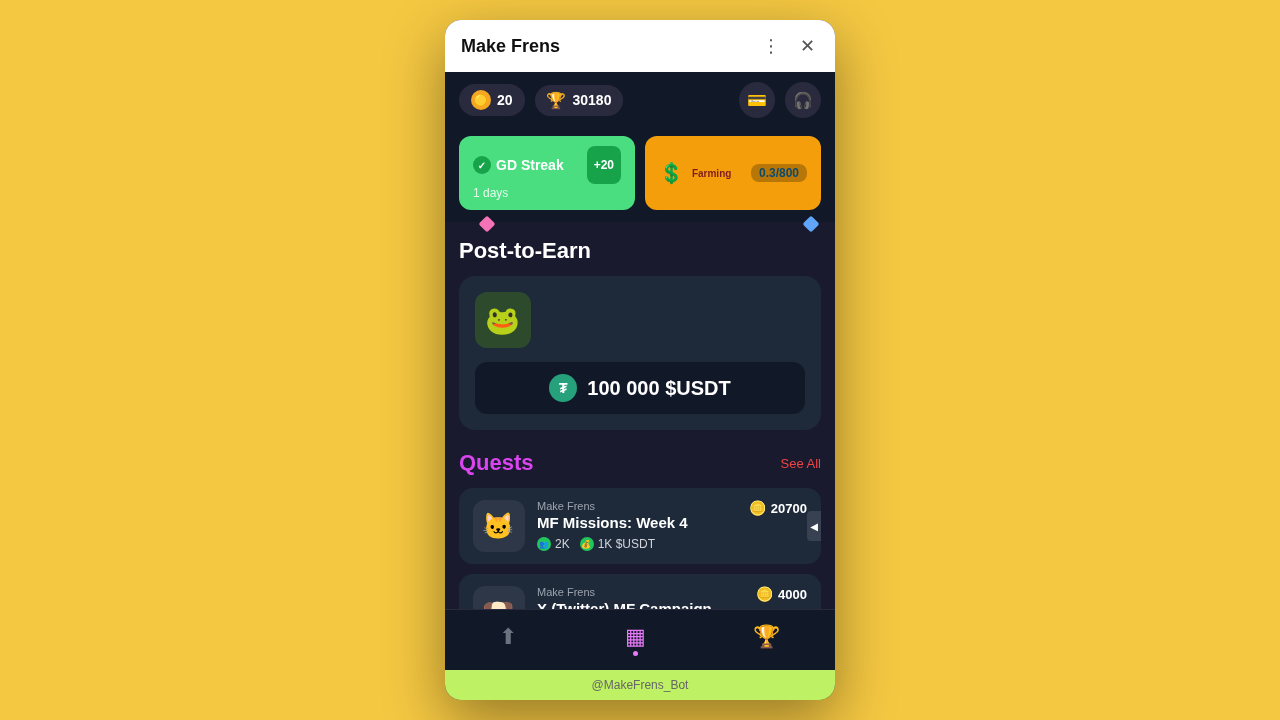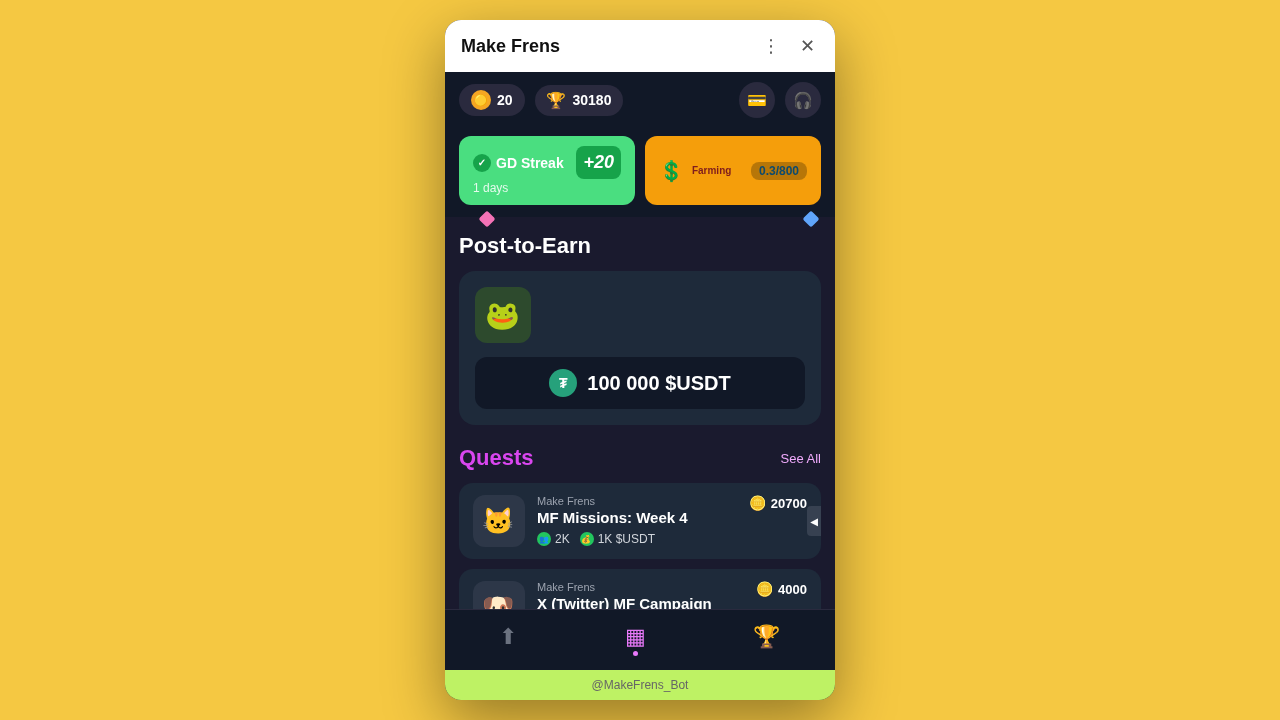--- a/index.html
+++ b/index.html
@@ -141,25 +141,24 @@
       height: 18px;
       display: flex;
       align-items: center;
       justify-content: center;
       font-size: 10px;
       color: #fff;
     }
     .streak-plus {
       background: #16a34a;
       border-radius: 8px;
-      padding: 6px 7px;
-      font-size: 18px;
-      font-weight: 700;
-      color: #fff;
-      font-style: italic;
+      padding: 12px 7px;
+      font-size: 12px;
+      font-weight: 700;
+      color: #fff;
     }
     .streak-days {
       font-size: 12px;
       color: rgba(255,255,255,0.85);
     }
     .farming-card {
       background: #f59e0b;
       border-radius: 12px;
       padding: 10px 14px;
       flex: 1;
@@ -285,21 +284,21 @@
       justify-content: space-between;
       margin-bottom: 12px;
     }
     .quests-title {
       font-size: 22px;
       font-weight: 800;
       color: #d946ef;
     }
     .see-all-btn {
       font-size: 13px;
-      color: #f0abfc;
+      color: #ef4444;
       background: none;
       border: none;
       cursor: pointer;
     }
     .quest-card {
       background: #1e2a3a;
       border-radius: 14px;
       padding: 12px 14px;
       margin-bottom: 10px;
       display: flex;

